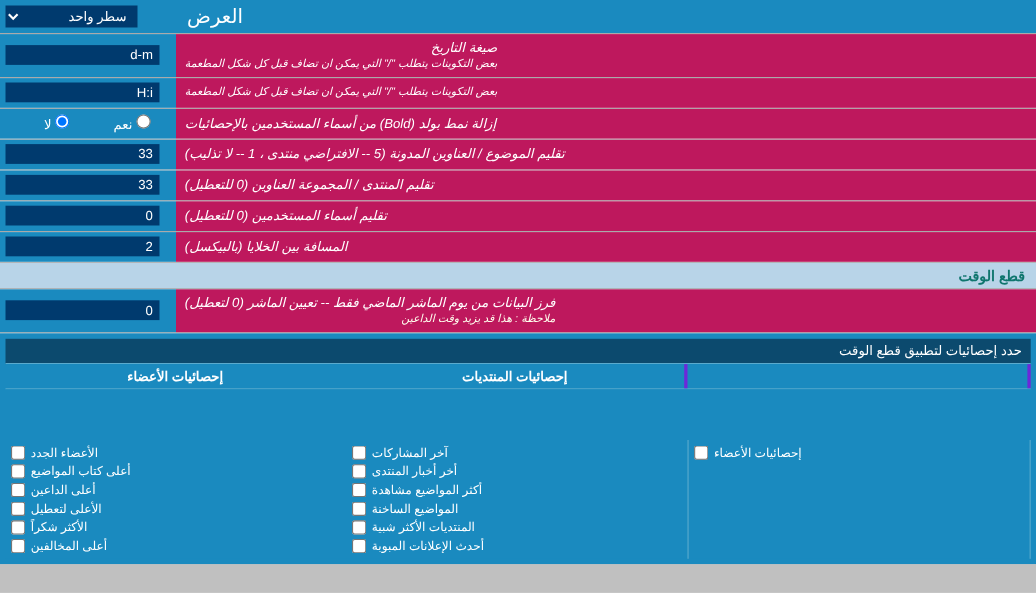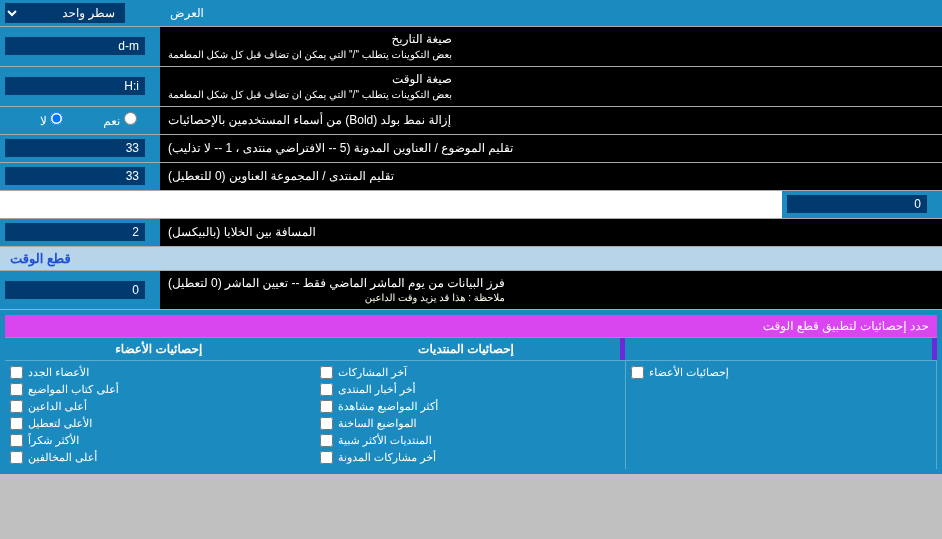--- a/index.html
+++ b/index.html
@@ -14,30 +14,31 @@
       background: #fff;
     }
     .row {
       display: flex;
       align-items: stretch;
       border-bottom: 1px solid #aaa;
       min-height: 28px;
     }
     .row:last-child { border-bottom: none; }
     .label-cell {
-      background: #000000;
+      background: #be185d;
       color: #fff;
       padding: 4px 8px;
       display: flex;
       align-items: center;
       justify-content: flex-end;
       text-align: right;
       flex: 1;
       font-size: 12px;
       line-height: 1.4;
+      font-style: italic;
     }
     .label-cell small {
       font-size: 10px;
       display: block;
     }
     .input-cell {
       background: #1a8abf;
       padding: 3px 5px;
       display: flex;
       align-items: center;
@@ -67,69 +68,70 @@
     .radio-cell label {
       color: #fff;
       font-size: 12px;
       margin-left: 32px;
     }
     .section-header {
       background: #b8d4e8;
       padding: 4px 10px;
       font-weight: bold;
       font-size: 13px;
-      text-align: left;
+      text-align: right;
       border-bottom: 1px solid #aaa;
       width: 100%;
-      color: #1d4ed8;
+      color: #0f766e;
     }
     .checkboxes-section {
       background: #1a8abf;
       padding: 5px;
     }
     .checkboxes-header-row {
       display: flex;
       background: #1a8abf;
       border-bottom: 1px solid #5aabce;
     }
     .checkboxes-header-cell {
       flex: 1;
       text-align: center;
       color: #fff;
       font-weight: bold;
       font-size: 12px;
       padding: 4px 2px;
-      border-right: 5px solid #6d28d9;
+      border-right: 3px solid #6d28d9;
     }
     .checkboxes-header-cell:last-child { border-right: none; }
     .checkboxes-body {
       display: flex;
       background: #1a8abf;
     }
     .checkboxes-col {
       flex: 1;
       border-right: 1px solid #5aabce;
       padding: 3px 5px;
+      margin-top: 46px;
     }
     .checkboxes-col:last-child { border-right: none; }
     .check-item {
       display: flex;
       align-items: center;
       justify-content: flex-end;
       gap: 5px;
       padding: 2px 0;
       color: #fff;
       font-size: 11px;
     }
     .check-item input[type="checkbox"] {
       accent-color: #fff;
     }
     .limit-row {
       display: flex;
-      background: #d946ef;
+      background: #0c4a6e;
       padding: 4px 8px;
       align-items: center;
       border-bottom: 1px solid #5aabce;
     }
     .limit-label {
       color: #fff;
       font-size: 12px;
       flex: 1;
       text-align: right;
     }
@@ -141,21 +143,21 @@
       display: flex;
       border-bottom: 1px solid #aaa;
       min-height: 26px;
     }
     .top-label {
       background: #1a8abf;
       color: #fff;
       flex: 1;
       padding: 4px 10px;
       text-align: right;
-      font-size: 12px;
+      font-size: 18px;
       display: flex;
       align-items: center;
       justify-content: flex-end;
     }
     .top-input {
       background: #1a8abf;
       min-width: 160px;
       display: flex;
       align-items: center;
       justify-content: flex-end;
@@ -195,21 +197,20 @@
       </div>
     </div>
     <div class="input-cell">
       <input type="text" value="d-m" style="">
     </div>
   </div>
 
   <div class="row">
     <div class="label-cell">
       <div>
-        <div>صيغة الوقت</div>
         <small>بعض التكوينات يتطلب "/" التي يمكن ان تضاف قبل كل شكل المطعمة</small>
       </div>
     </div>
     <div class="input-cell">
       <input type="text" value="H:i" style="">
     </div>
   </div>
 
   <div class="row">
     <div class="label-cell">إزالة نمط بولد (Bold) من أسماء المستخدمين بالإحصائيات</div>
@@ -231,20 +232,21 @@
   </div>
 
   <div class="row">
     <div class="label-cell">تقليم المنتدى / المجموعة العناوين (0 للتعطيل)</div>
     <div class="input-cell">
       <input type="text" value="33" style="">
     </div>
   </div>
 
   <div class="row">
+    <div class="label-cell">تقليم أسماء المستخدمين (0 للتعطيل)</div>
     <div class="input-cell">
       <input type="text" value="0" style="">
     </div>
   </div>
 
   <div class="row">
     <div class="label-cell">المسافة بين الخلايا (بالبيكسل)</div>
     <div class="input-cell">
       <input type="text" value="2" style="">
     </div>
@@ -300,21 +302,21 @@
         </div>
         <div class="check-item">
           <span>المواضيع الساخنة</span>
           <input type="checkbox" style="">
         </div>
         <div class="check-item">
           <span>المنتديات الأكثر شبية</span>
           <input type="checkbox" style="">
         </div>
         <div class="check-item">
-          <span>أخر مشاركات المدونة</span>
+          <span>أحدث الإعلانات المبوبة</span>
           <input type="checkbox" style="">
         </div>
       </div>
 
       <div class="checkboxes-col">
         <div class="check-item">
           <span>الأعضاء الجدد</span>
           <input type="checkbox" style="">
         </div>
         <div class="check-item">

